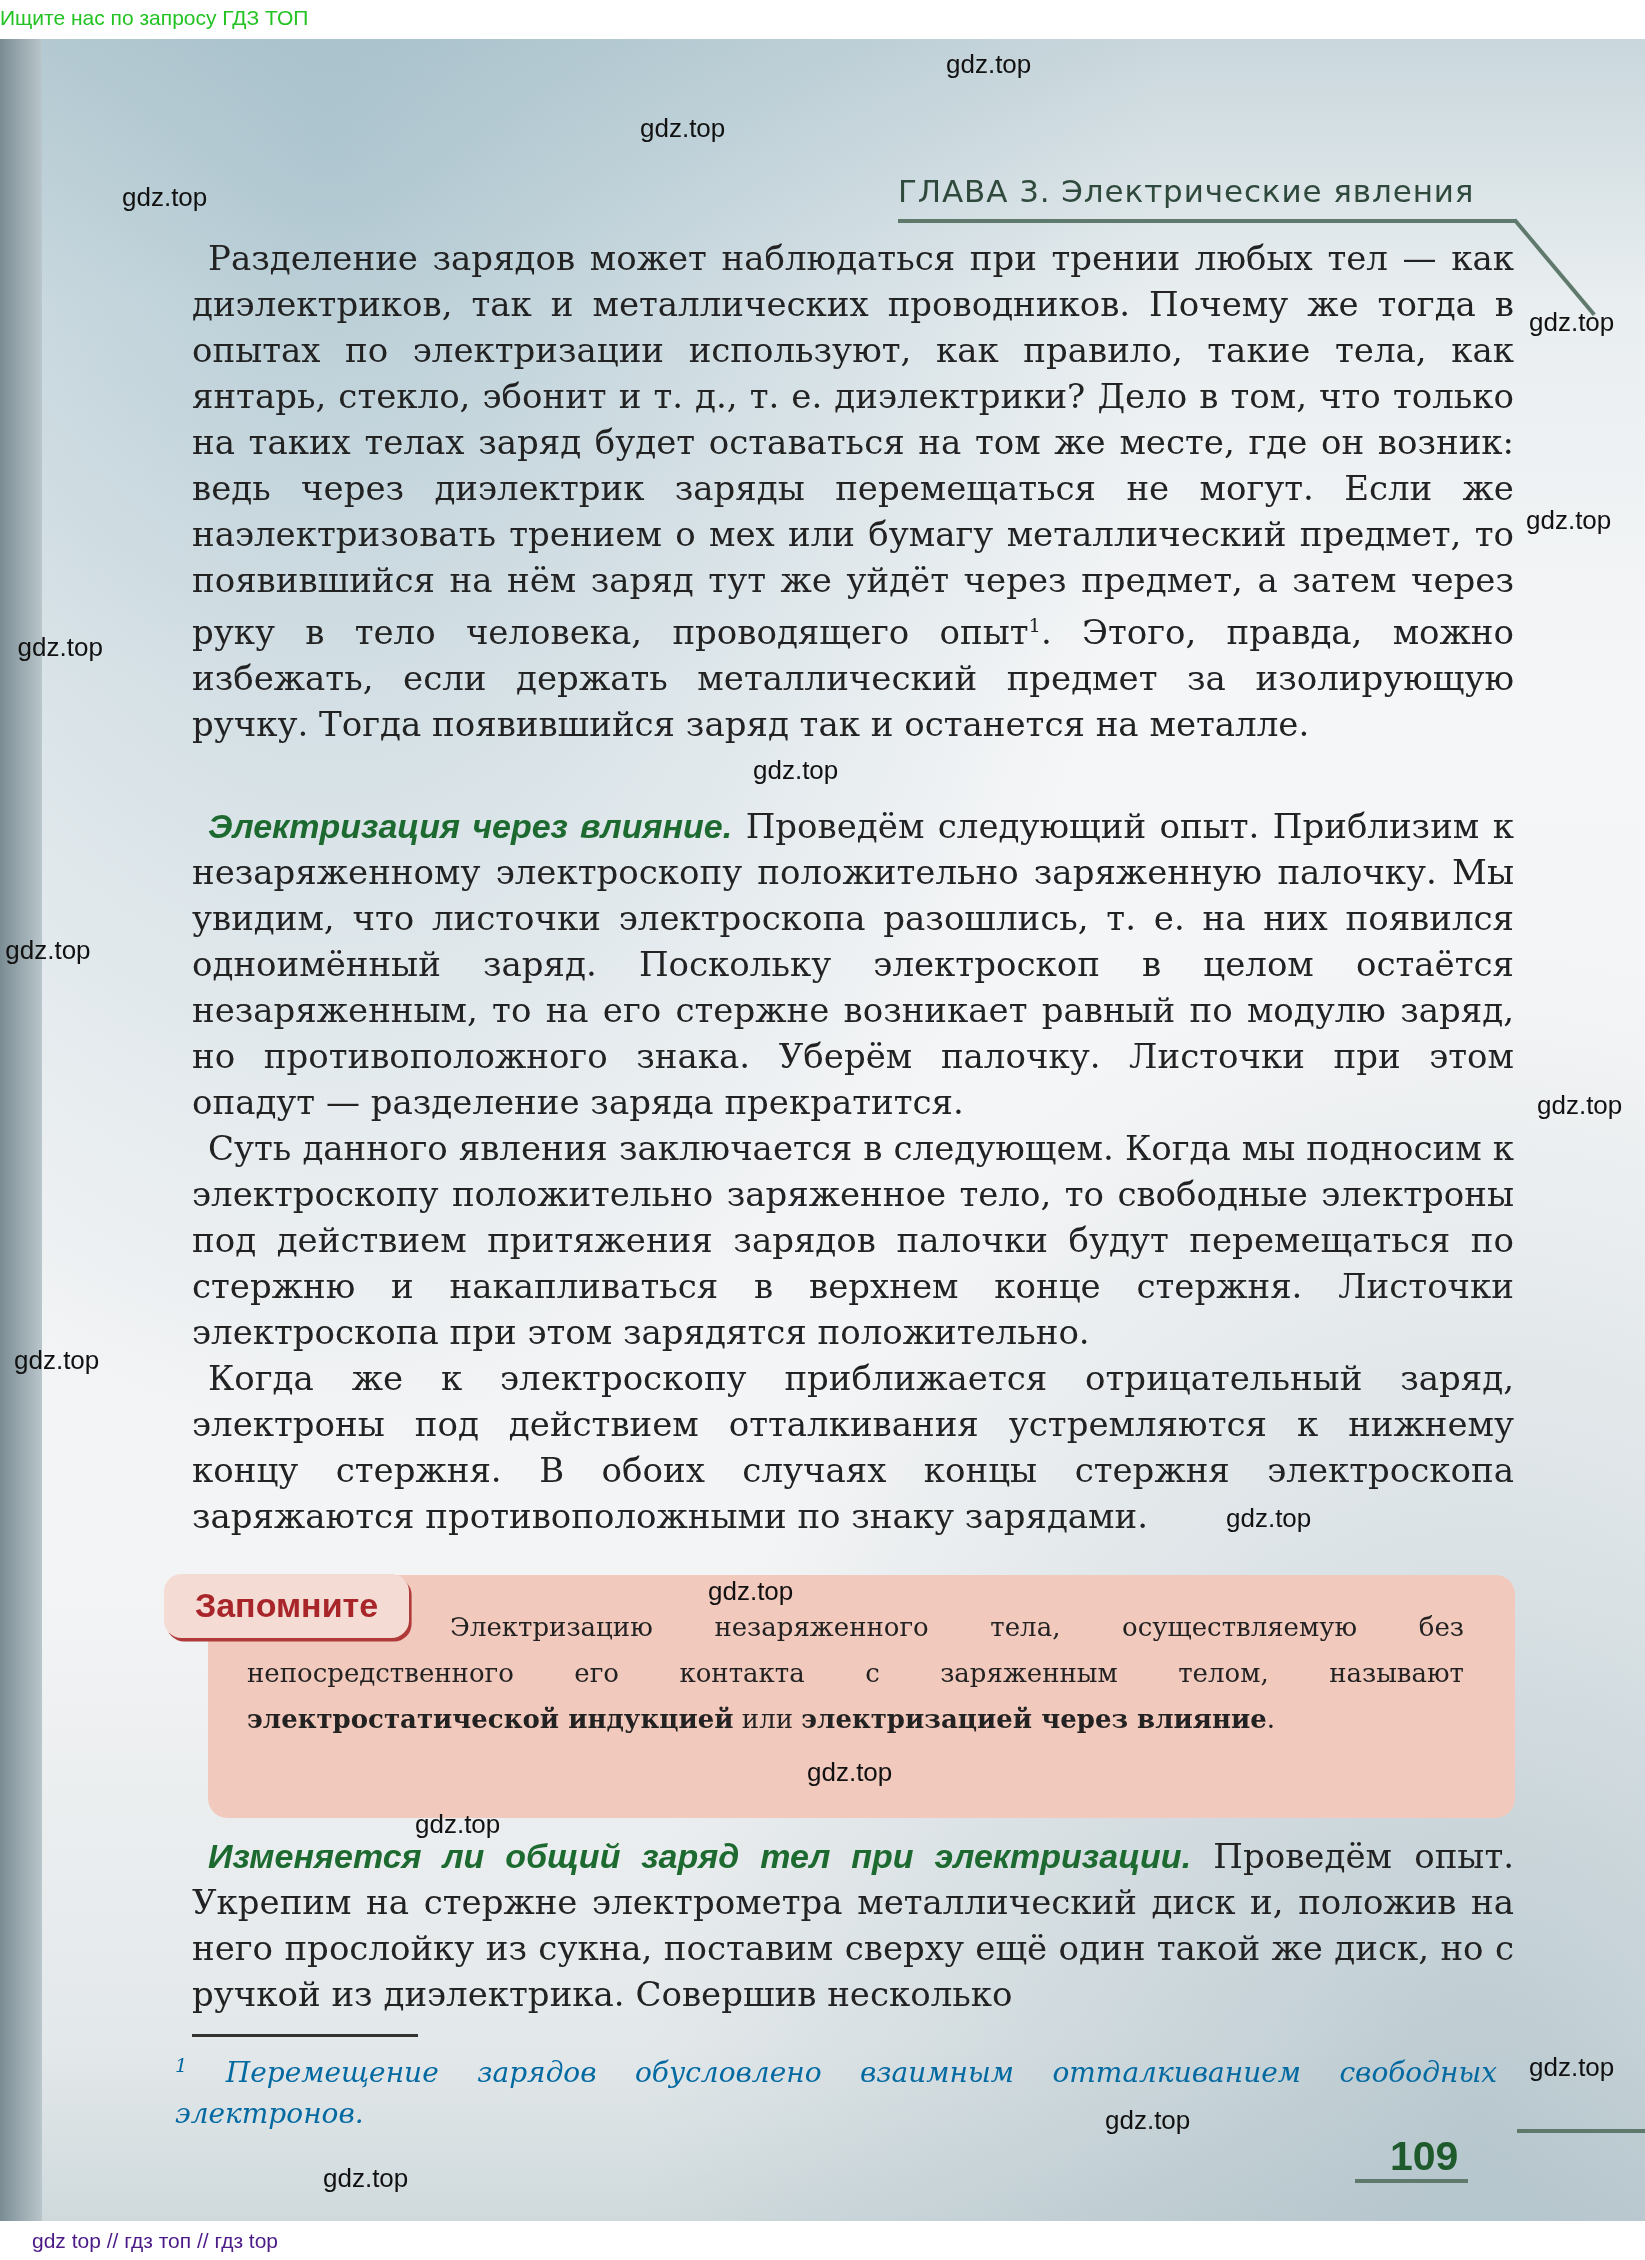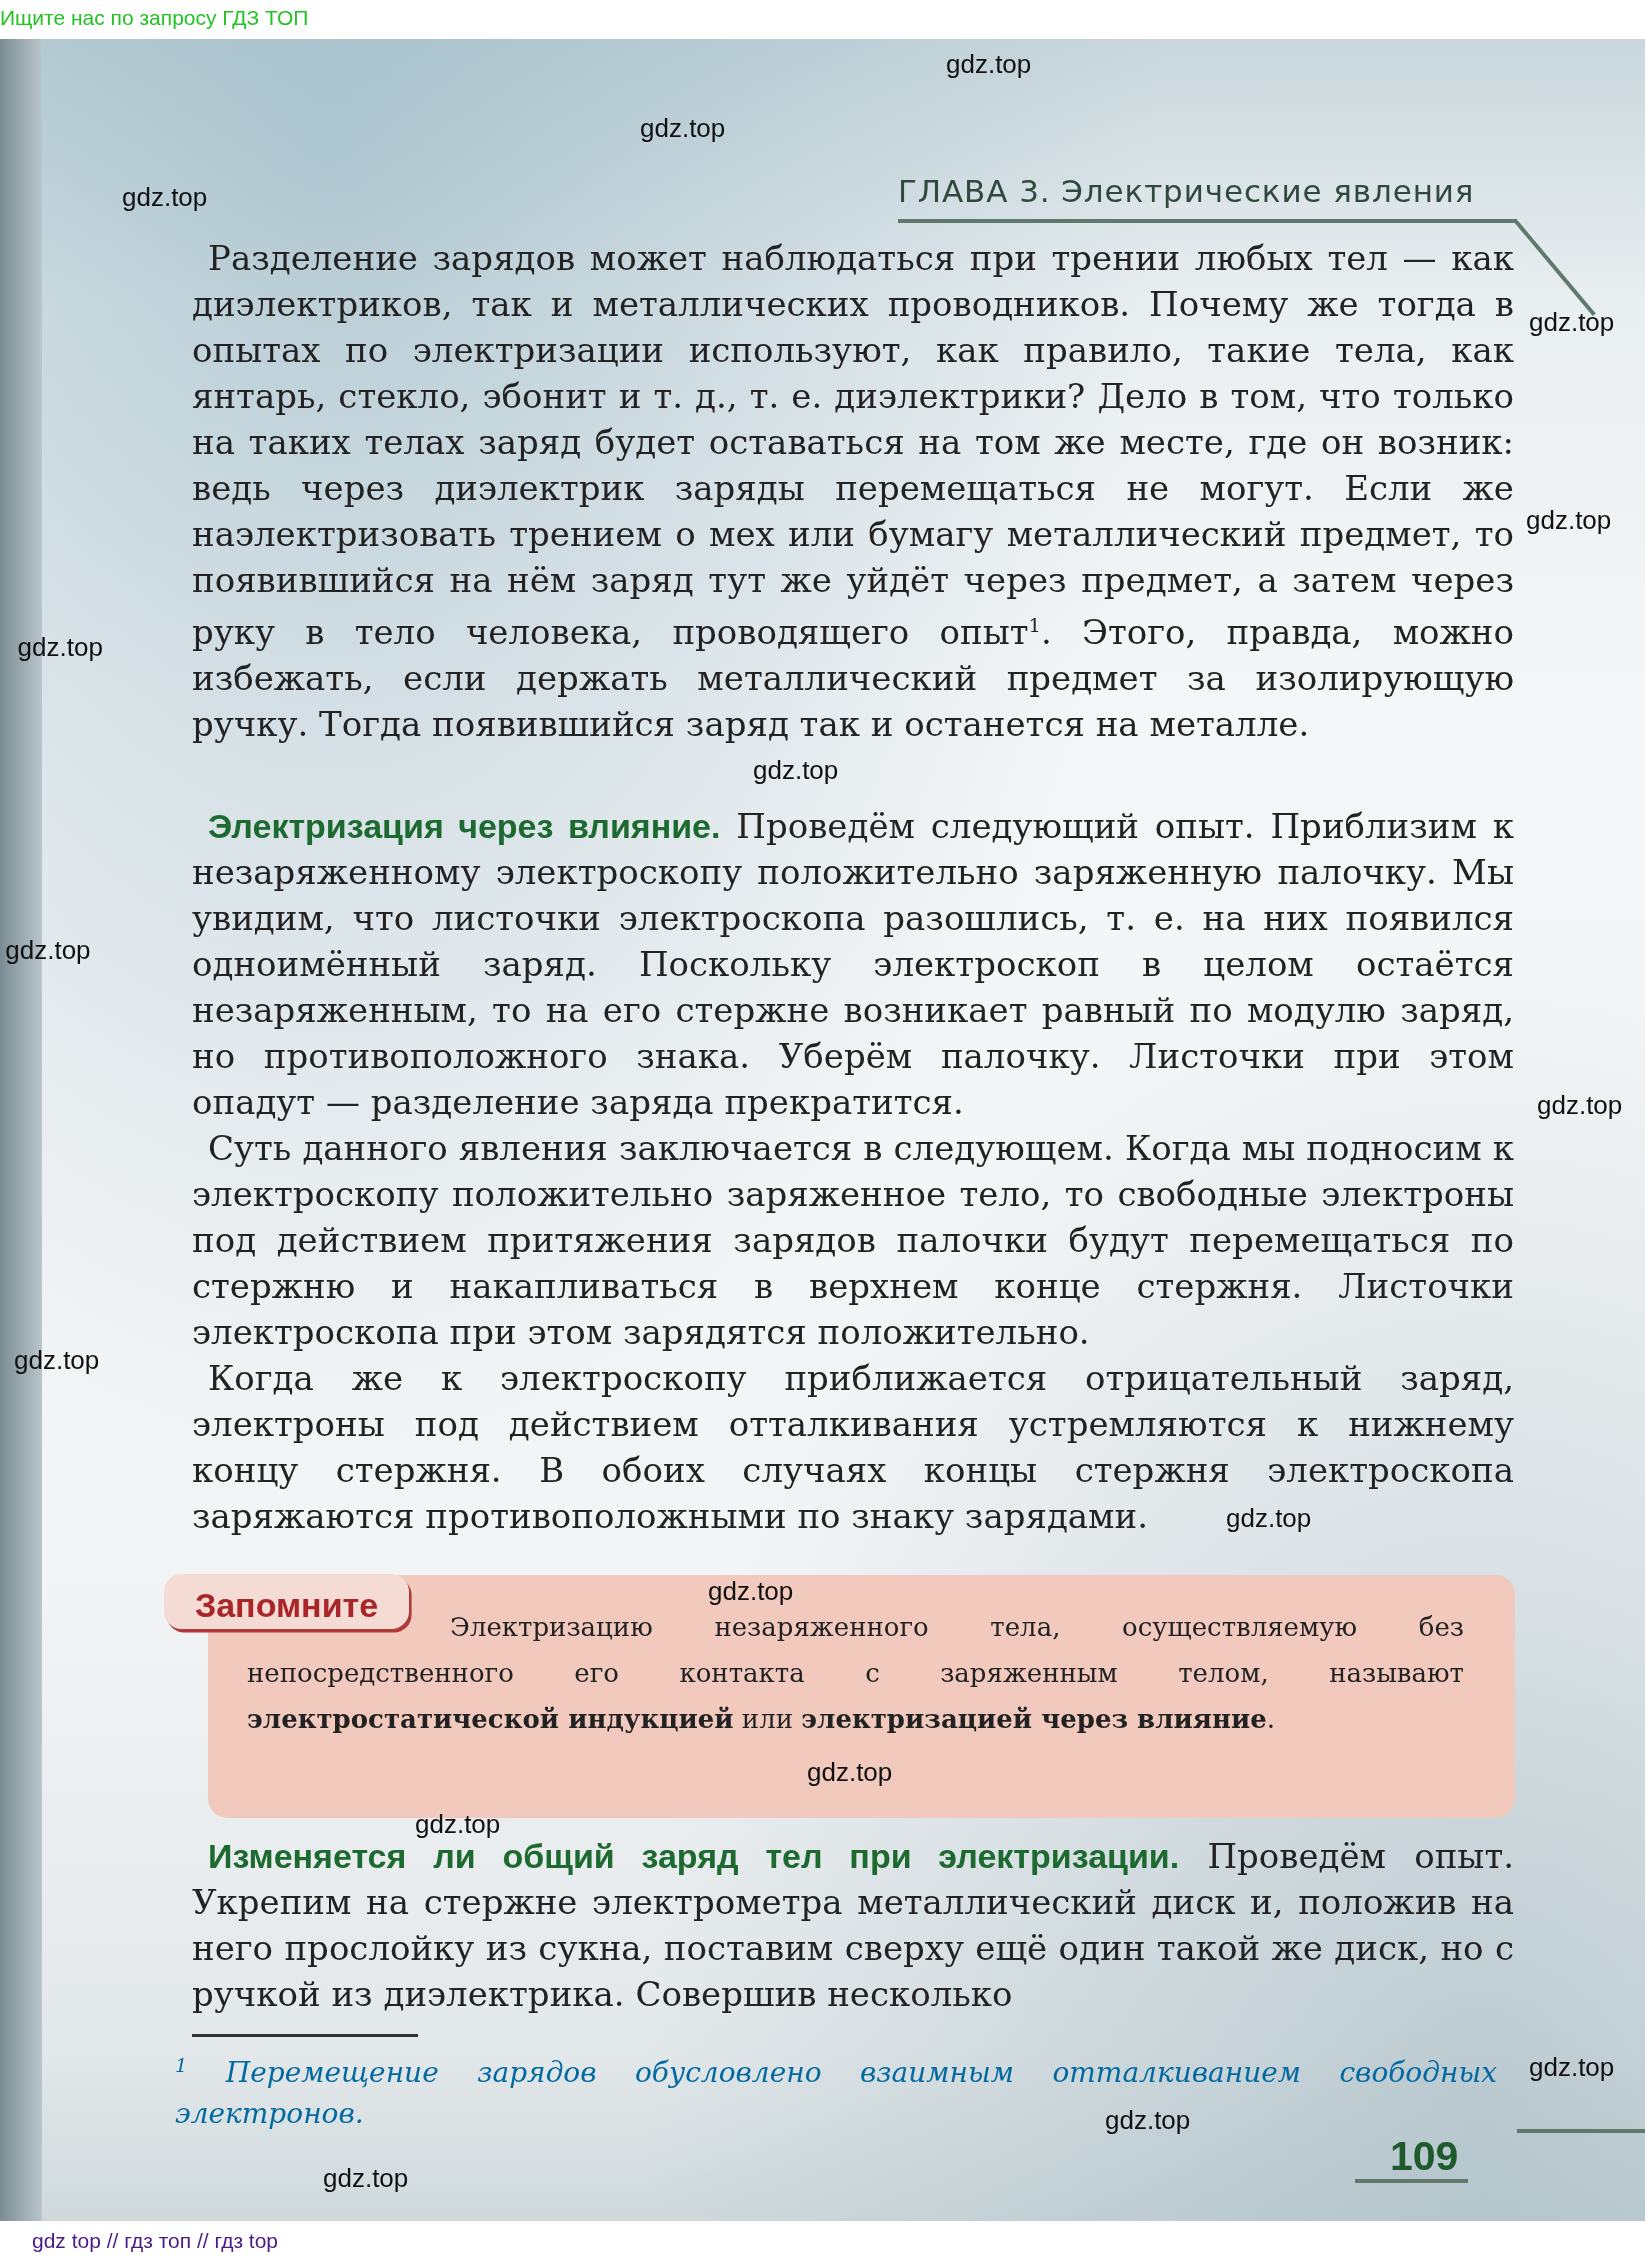--- a/index.html
+++ b/index.html
@@ -12,24 +12,24 @@
       radial-gradient(ellipse at 90% 95%, rgba(150,175,185,.5), transparent 40%),
       linear-gradient(180deg,#c9d7dc 0%,#e9eef0 12%,#f5f6f7 30%,#f3f4f5 70%,#e3e8ea 92%,#cfd9dc 100%);}
   .page::before{content:"";position:absolute;left:0;top:0;width:42px;height:100%;background:linear-gradient(90deg,#7a8c93,#b9c6cb);}
   .bottombar{position:absolute;left:0;top:2221px;width:1645px;height:39px;background:#fff;text-align:left;padding-left:32px;}
   .bottombar span{color:#4b1a86;font-family:"Liberation Sans",sans-serif;font-size:21px;line-height:39px;}
   .chapter{position:absolute;left:898px;top:173px;font-family:"DejaVu Sans",sans-serif;font-size:31px;color:#2f4a3c;letter-spacing:0.9px;}
   .chapter-rule{position:absolute;left:898px;top:219px;width:618px;height:4.4px;background:#5f7a6c;}
   .chapter-diag{position:absolute;left:1513px;top:221px;width:3.5px;height:124px;background:#5f7a6c;transform:rotate(-40deg);transform-origin:top left;}
   .text{position:absolute;left:192px;width:1322px;font-size:34px;line-height:46px;color:#222;text-align:justify;}
   .text p{margin:0;text-indent:16px;}
-  .h-green{font-family:"Liberation Sans",sans-serif;font-weight:bold;color:#1d6a30;}
+  .h-green{font-family:"Liberation Sans",sans-serif;font-weight:bold;color:#1d6a30;font-style:italic;}
   sup{font-size:19.4px;}
   .memo{position:absolute;left:208px;top:1575px;width:1307px;height:243px;background:#f2c9bd;border-radius:19.4px;}
-  .memo-tag{position:absolute;left:164px;top:1574px;width:245px;height:55px;background:#f4dcd4;border-radius:17.6px;box-shadow:2.6px 3.5px 0 #b03a3a;}
+  .memo-tag{position:absolute;left:164px;top:1574px;width:245px;height:64px;background:#f4dcd4;border-radius:17.6px;box-shadow:2.6px 3.5px 0 #b03a3a;}
   .memo-tag span{display:block;text-align:center;font-family:"Liberation Sans",sans-serif;font-weight:bold;font-size:34px;color:#a8262a;line-height:62px;}
   .memo-text{position:absolute;left:247px;top:1604px;width:1217px;font-size:26px;line-height:46px;color:#222;text-align:justify;}
   .memo-text b{font-weight:bold;}
   .fn-rule{position:absolute;left:192px;top:2034px;width:226px;height:2.6px;background:#333;}
   .footnote{position:absolute;left:175px;top:2045px;width:1322px;font-size:28px;line-height:41px;color:#0369a1;text-align:justify;font-style:italic;}
   .pagenum{position:absolute;left:1390px;top:2133px;font-family:"Liberation Sans",sans-serif;font-weight:bold;font-size:41px;color:#1f5a2c;}
   .pn-rule1{position:absolute;left:1355px;top:2179px;width:113px;height:3.5px;background:#5f7a6c;}
   .pn-rule3{position:absolute;left:1517px;top:2129px;width:128px;height:3.5px;background:#5f7a6c;}
   .wm{position:absolute;font-family:"Liberation Sans",sans-serif;font-size:26px;color:#111;}
 </style>

